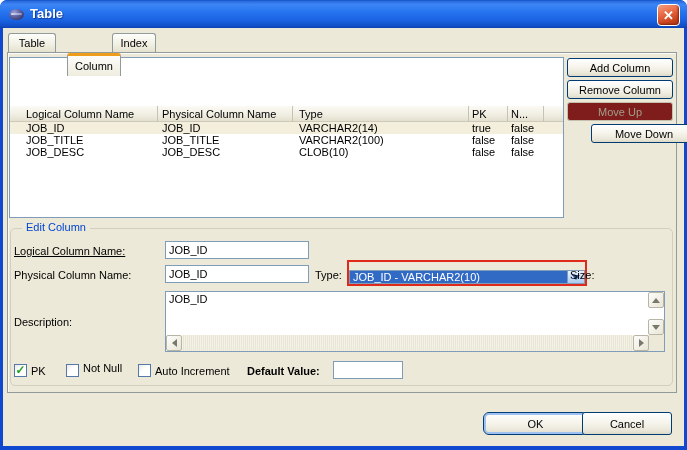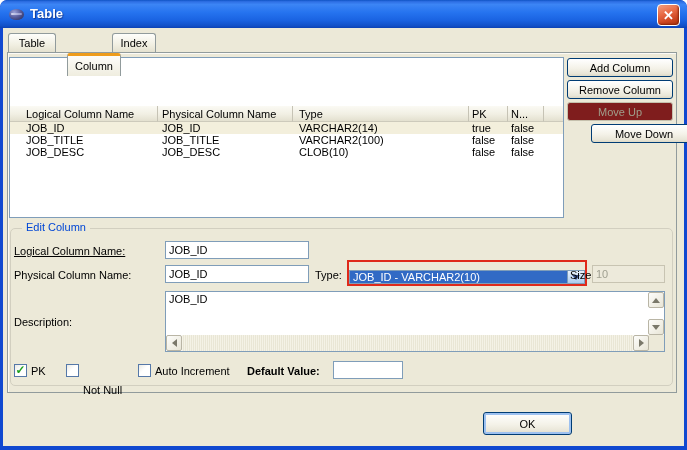--- a/index.html
+++ b/index.html
@@ -50,21 +50,21 @@
   .c3{width:176px;padding-left:6px;}
   .c4{width:39px;padding-left:3px;}
   .c5{width:36px;padding-left:3px;}
   
   .xpbtn{position:absolute;border:1px solid #003C74;border-radius:3px;
     background:linear-gradient(180deg,#FFFFFF 0%,#F4F2E8 55%,#E9E6D8 85%,#DDD9C6 100%);
     display:flex;align-items:center;justify-content:center;font-size:11px;z-index:3;cursor:default;}
   .xpbtn.disabled{border-color:#C5C0AD;color:#A09F8C;background:#7f1d1d;}
   .sidebtn{left:567px;width:106px;height:19px;}
   .b1{top:58px;} .b2{top:80px;} .b3{top:102px;} .b4{top:124px;margin-left:24px;}
-  .okbtn{left:483px;top:412px;width:89px;height:23px;box-shadow:inset 0 0 0 2px #9DC1F0;}
+  .okbtn{left:483px;top:412px;width:105px;height:23px;box-shadow:inset 0 0 0 2px #9DC1F0;border-radius:6px;}
   .cancelbtn{left:582px;top:412px;width:90px;height:23px;}
   
   .group{position:absolute;left:10px;top:228px;width:663px;height:158px;border:1px solid #D2CFC0;
     border-radius:5px;z-index:2;}
   .grouplbl{position:absolute;left:22px;top:221px;background:#ECE9D8;padding:0 4px;color:#0046D5;z-index:3;}
   .lbl{position:absolute;white-space:nowrap;z-index:3;}
   .tin{position:absolute;height:18px;border:1px solid #7F9DB9;background:#fff;
     font-family:"Liberation Sans",sans-serif;font-size:11px;padding:0 3px;z-index:3;}
   .tin.dis{background:#EDEADB;border-color:#C8C4B2;color:#A0A091;}
   .redbox{position:absolute;left:347px;top:260px;width:240px;height:26px;border:2px solid #DF2A1B;
@@ -181,21 +181,20 @@
   <div class="redbox">
     <div class="combo">
       <div class="combo-sel">JOB_ID - VARCHAR2(10)</div>
       <div class="combo-btn">
         <div class="tri-down-blue"></div>
       </div>
     </div>
   </div>
 
   <div class="lbl" style="left:570px;top:269px;">Size:</div>
-  <input class="tin dis" style="left: 592px; top: 265px; width: 73px;" disabled="" value="10">
 
   <div class="lbl" style="left:14px;top:316px;">Description:</div>
   <div class="desc">
     <div class="desc-text">JOB_ID</div>
     <div class="sbtn vsb-up">
         <div class="tri-up"></div>
       </div>
     <div class="vsb-track"></div>
     <div class="sbtn vsb-down">
         <div class="tri-down"></div>
@@ -209,24 +208,27 @@
         <div class="tri-right"></div>
       </div>
   </div>
 
   <div class="cb" style="left:14px;top:364px;">
     <span class="chk">✓</span>
   </div>
   <div class="lbl" style="left:31px;top:365px;">PK</div>
 
   <div class="cb" style="left:66px;top:364px;"></div>
-  <div class="lbl" style="left:83px;top:384px;">Not Null</div>
+  <div class="lbl" style="left:83px;top:362px;">Not Null</div>
 
   <div class="cb" style="left:138px;top:364px;"></div>
   <div class="lbl" style="left:155px;top:365px;">Auto Increment</div>
 
   <div class="lbl" style="left:247px;top:365px;font-weight:bold;">Default Value:</div>
   <input class="tin" style="left: 333px; top: 361px; width: 70px;" value="">
 
   <div class="xpbtn okbtn">
     <span>OK</span>
   </div>
+  <div class="xpbtn cancelbtn">
+    <span>Cancel</span>
+  </div>
 </div>
 
 </body></html>

